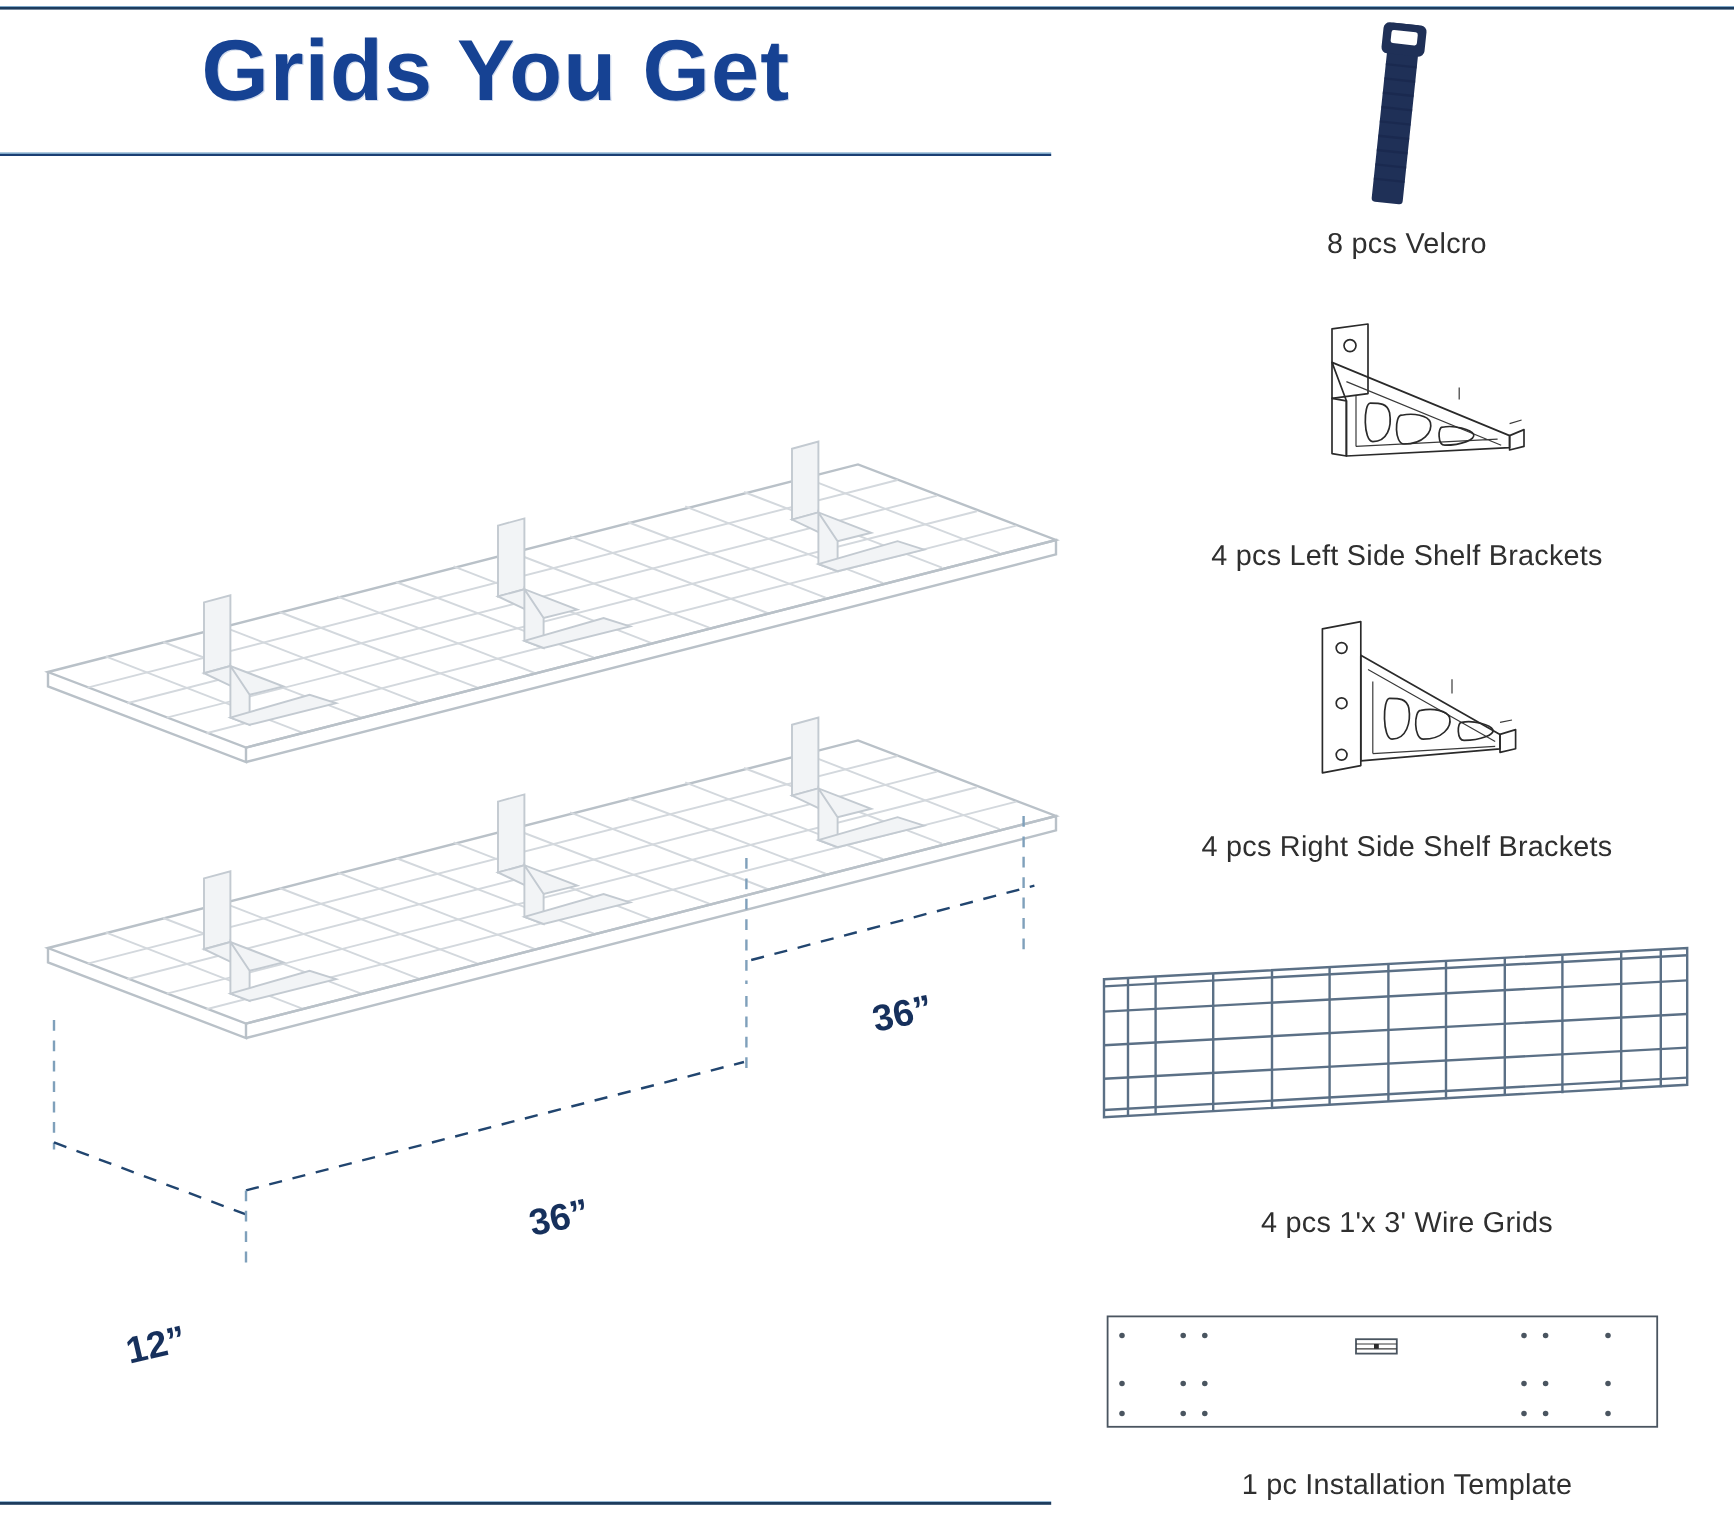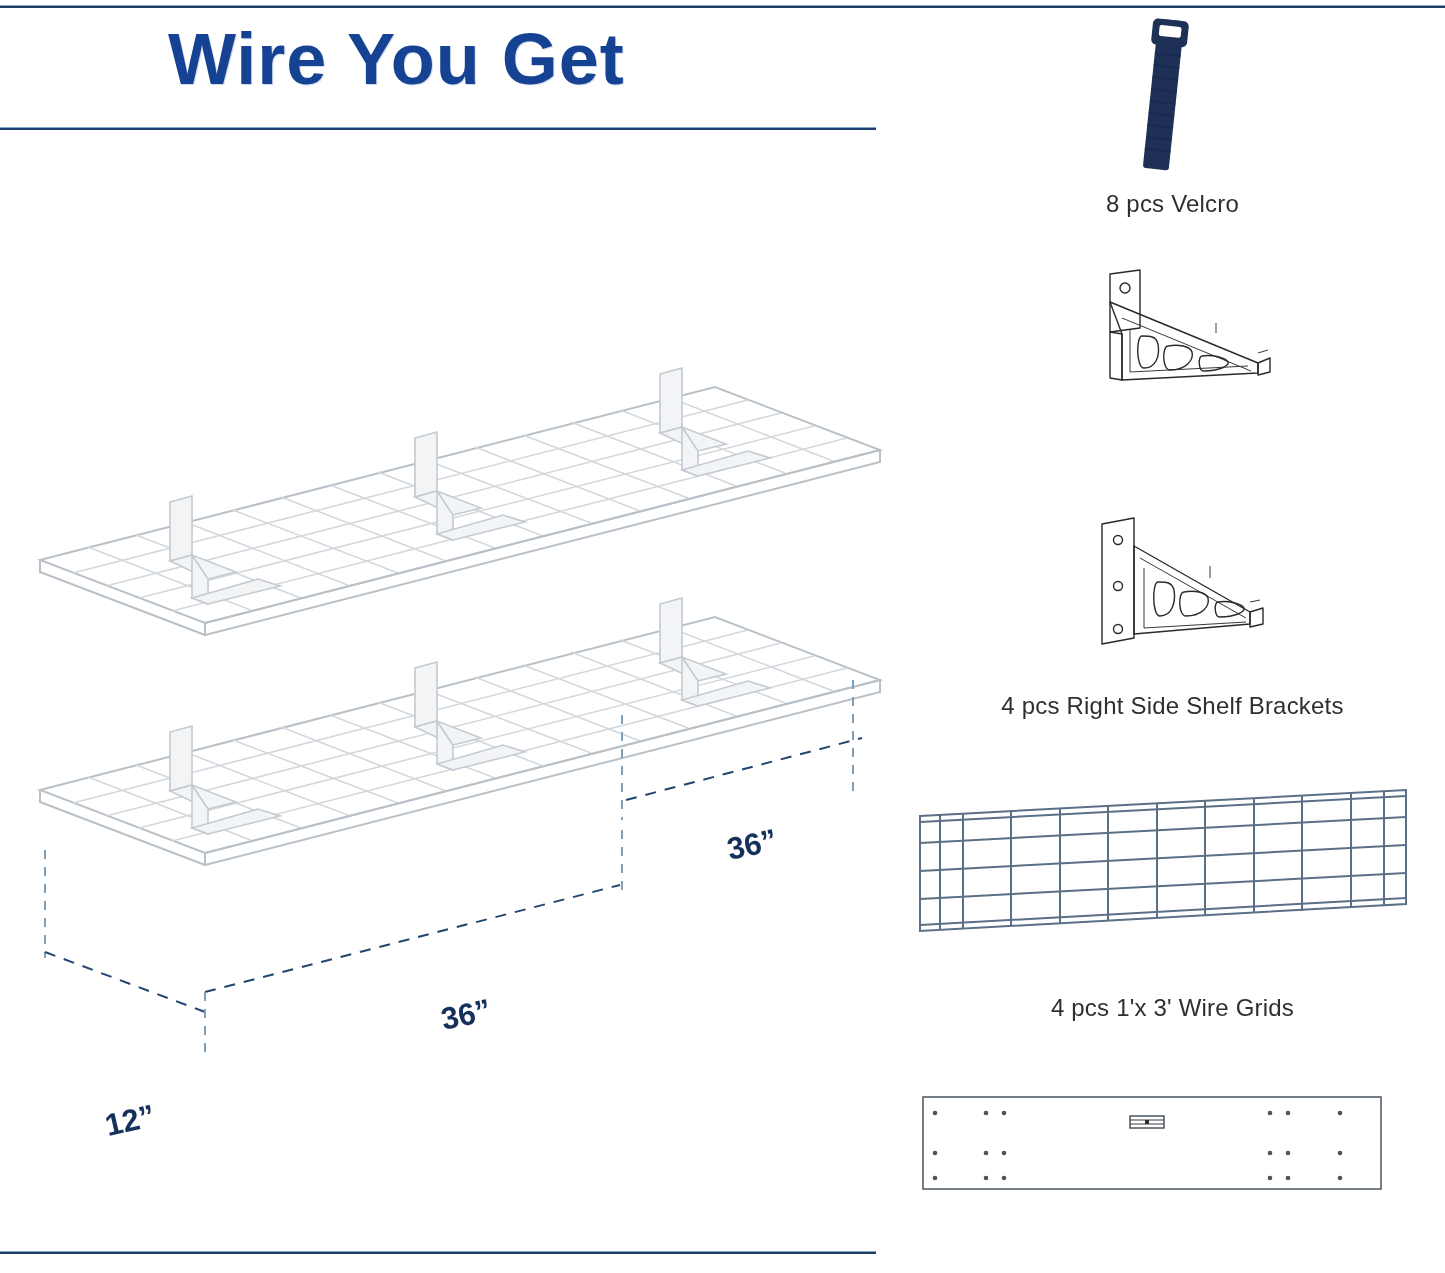--- a/index.html
+++ b/index.html
@@ -68,21 +68,21 @@
   .part-left-bracket{top:262px;}
   .part-left-bracket .art{height:160px;}
   .part-left-bracket .caption{margin-top:28px;}
 
   .part-right-bracket{top:512px;}
   .part-right-bracket .art{height:150px;}
   .part-right-bracket .caption{margin-top:30px;}
 
   .part-wire-grid{top:782px;}
   .part-wire-grid .art{height:180px;}
-  .part-wire-grid .caption{margin-top:32px;}
+  .part-wire-grid .caption{margin-top:44px;}
 
   .part-template{top:1092px;}
   .part-template .art{height:100px;}
   .part-template .caption{margin-top:32px;}
 
   svg{display:block;}
   .ln{fill:none;stroke:#2a2a2a;stroke-width:1.4;stroke-linejoin:round;}
   .ln-thin{fill:none;stroke:#3a3a3a;stroke-width:1;}
   .grid-ln{fill:none;stroke:#5b7086;stroke-width:2;}
   .tmpl-box{fill:#ffffff;stroke:#4a5560;stroke-width:1.5;}
@@ -95,21 +95,21 @@
 </style>
 </head>
 <body>
 
 <div class="page">
 
   <div class="rule-top"></div>
   <div class="rule-title"></div>
   <div class="rule-bottom"></div>
 
-  <div class="title">Wire You Get</div>
+  <div class="title">Grids You Get</div>
 
   <div class="hero">
 
 
     <svg width="900" height="1100" viewBox="0 0 900 1100">
       <defs>
         <g id="meshpanel">
 
           <path class="mesh-dark" d="M0,0 L640,-165"></path>
           <path class="mesh-dark" d="M0,24 L640,-141"></path>
@@ -272,20 +272,21 @@
             <path class="ln-thin" d="M150,85 L160,82"></path>
 
             <path class="ln" d="M34,68 C28,68 28,100 36,100 C48,100 52,88 50,76 C48,68 42,68 34,68 Z"></path>
             <path class="ln" d="M60,78 C54,78 54,102 62,102 C78,102 86,92 84,84 C82,78 70,76 60,78 Z"></path>
             <path class="ln" d="M94,88 C90,88 90,103 96,103 C110,103 122,98 120,94 C118,90 104,86 94,88 Z"></path>
 
             <path class="ln-thin" d="M108,55 L108,65"></path>
           </g>
         </svg>
       </div>
+      <div class="caption">4 pcs Left Side Shelf Brackets</div>
     </div>
 
     <div class="part part-right-bracket">
       <div class="art">
         <svg width="545" height="150" viewBox="0 0 545 150">
           <g transform="translate(200,4)">
 
             <path class="ln" d="M2,8 L34,2 L34,122 L2,128 Z"></path>
             <circle class="ln" cx="18" cy="24" r="4.5"></circle>
             <circle class="ln" cx="18" cy="70" r="4.5"></circle>
@@ -367,16 +368,17 @@
               <circle cx="13" cy="82" r="2.3"></circle>
                 <circle cx="64" cy="82" r="2.3"></circle>
                 <circle cx="82" cy="82" r="2.3"></circle>
               <circle cx="348" cy="82" r="2.3"></circle>
                 <circle cx="366" cy="82" r="2.3"></circle>
                 <circle cx="418" cy="82" r="2.3"></circle>
             </g>
           </g>
         </svg>
       </div>
+      <div class="caption">1 pc Installation Template</div>
     </div>
 
   </div>
 </div>
 
 </body></html>

